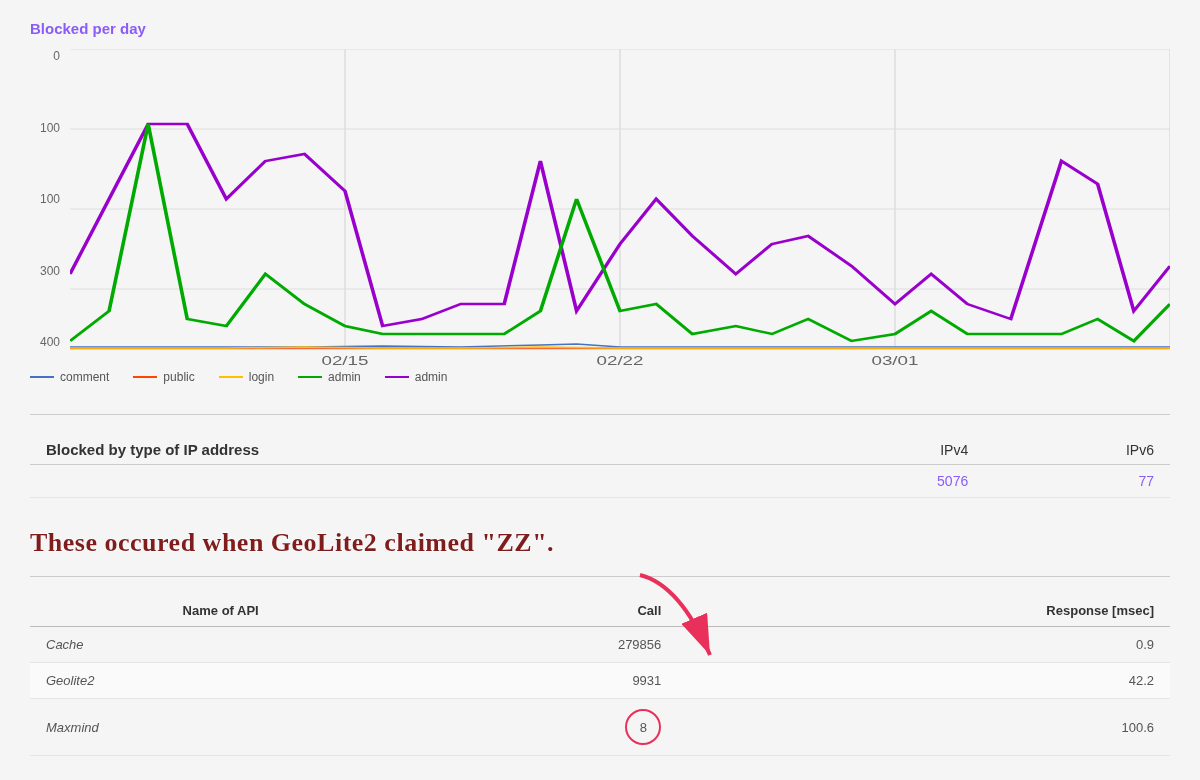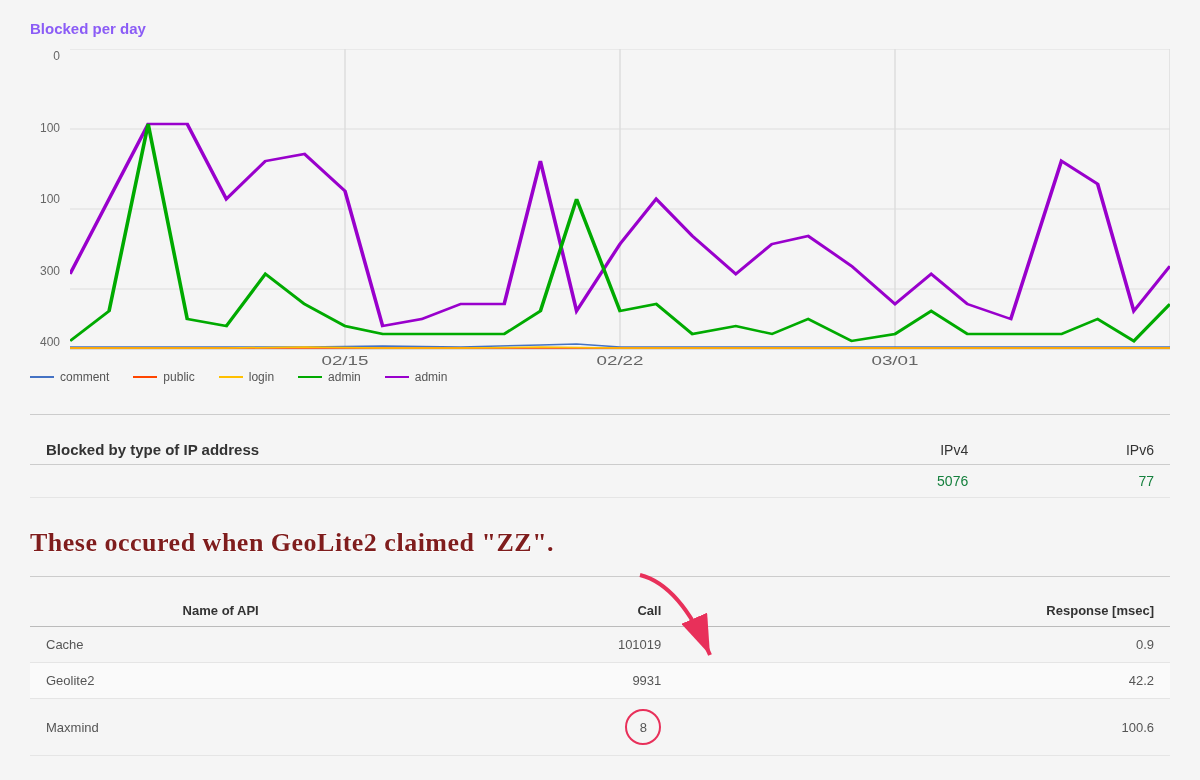--- a/index.html
+++ b/index.html
@@ -88,21 +88,21 @@
       text-align: left;
     }
     .ip-table thead th {
       font-weight: 400;
       font-size: 14px;
       border-bottom: 1px solid #ccc;
       padding-bottom: 6px;
     }
     .ip-table tbody td {
       font-size: 14px;
-      color: #15803d;
+      color: #8b5cf6;
       border-bottom: 1px solid #e5e5e5;
     }
     
     .annotation {
       font-family: 'Comic Sans MS', 'Chalkboard SE', cursive;
       font-size: 26px;
       font-weight: 700;
       color: #7f1d1d;
       -webkit-text-stroke: 1px #fff;
       paint-order: stroke fill;
@@ -126,21 +126,21 @@
       border-bottom: 1px solid #bbb;
     }
     .api-table th:first-child { text-align: left; }
     .api-table td {
       padding: 10px 16px;
       text-align: right;
       font-size: 13px;
       color: #555;
       border-bottom: 1px solid #e5e5e5;
     }
-    .api-table td:first-child { text-align: center; }
+    .api-table td:first-child { text-align: center; font-style: italic; }
     .api-table tr:nth-child(even) td { background: #fafafa; }
     .circle-highlight {
       display: inline-block;
       border: 2.5px solid #e8305a;
       border-radius: 50%;
       width: 36px;
       height: 36px;
       line-height: 33px;
       text-align: center;
       color: #555;
@@ -383,21 +383,21 @@
         <thead>
           <tr>
             <th style="text-align:center;">Name of API</th>
             <th>Call</th>
             <th>Response [msec]</th>
           </tr>
         </thead>
         <tbody>
           <tr>
             <td class="api-row-title">Cache</td>
-            <td>101019</td>
+            <td>279856</td>
             <td>0.9</td>
           </tr>
           <tr>
             <td class="api-row-title">Geolite2</td>
             <td>9931</td>
             <td>42.2</td>
           </tr>
           <tr>
             <td class="api-row-title">Maxmind</td>
             <td style="text-align:right;">

